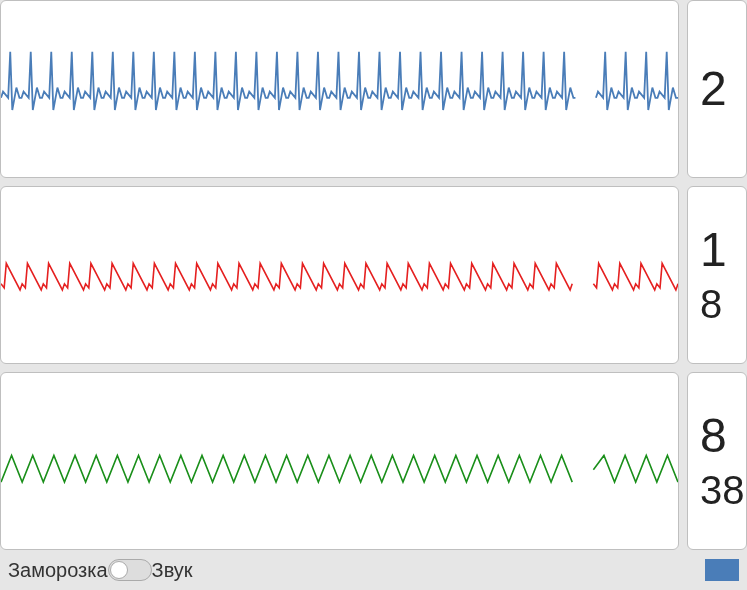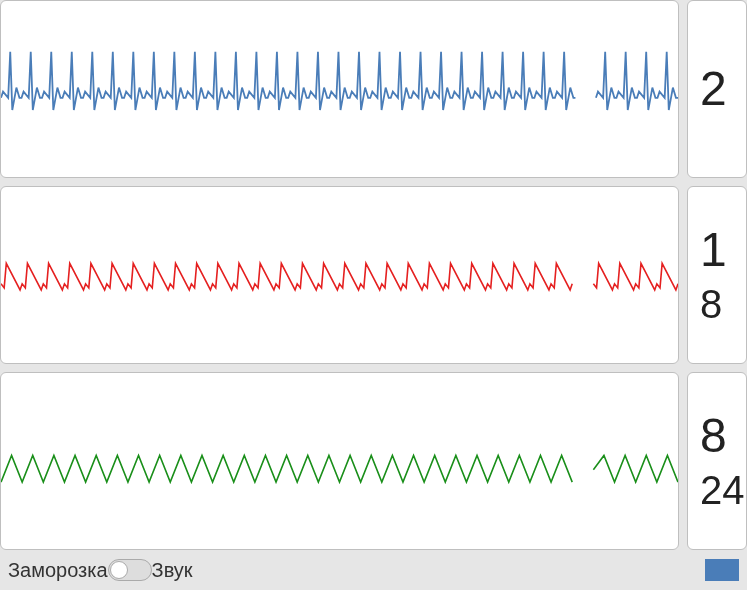--- a/index.html
+++ b/index.html
@@ -109,21 +109,21 @@
     </div>
 
     <div class="row">
       <div class="wave-panel">
         <svg class="wave" id="wave-2" viewBox="0 0 680 172" preserveAspectRatio="none">
             <path d="M 0 106.60000000000001 L 10.625 80.60000000000001 L 21.25 106.60000000000001 L 31.875 80.60000000000001 L 42.5 106.60000000000001 L 53.125 80.60000000000001 L 63.75 106.60000000000001 L 74.375 80.60000000000001 L 85 106.60000000000001 L 95.625 80.60000000000001 L 106.25 106.60000000000001 L 116.875 80.60000000000001 L 127.5 106.60000000000001 L 138.125 80.60000000000001 L 148.75 106.60000000000001 L 159.375 80.60000000000001 L 170 106.60000000000001 L 180.625 80.60000000000001 L 191.25 106.60000000000001 L 201.875 80.60000000000001 L 212.5 106.60000000000001 L 223.125 80.60000000000001 L 233.75 106.60000000000001 L 244.375 80.60000000000001 L 255 106.60000000000001 L 265.625 80.60000000000001 L 276.25 106.60000000000001 L 286.875 80.60000000000001 L 297.5 106.60000000000001 L 308.125 80.60000000000001 L 318.75 106.60000000000001 L 329.375 80.60000000000001 L 340 106.60000000000001 L 350.625 80.60000000000001 L 361.25 106.60000000000001 L 371.875 80.60000000000001 L 382.5 106.60000000000001 L 393.125 80.60000000000001 L 403.75 106.60000000000001 L 414.375 80.60000000000001 L 425 106.60000000000001 L 435.625 80.60000000000001 L 446.25 106.60000000000001 L 456.875 80.60000000000001 L 467.5 106.60000000000001 L 478.125 80.60000000000001 L 488.75 106.60000000000001 L 499.375 80.60000000000001 L 510 106.60000000000001 L 520.625 80.60000000000001 L 531.25 106.60000000000001 L 541.875 80.60000000000001 L 552.5 106.60000000000001 L 563.125 80.60000000000001 L 573.75 106.60000000000001 M 595 94.60000000000001 L 605.625 80.60000000000001 L 616.25 106.60000000000001 L 626.875 80.60000000000001 L 637.5 106.60000000000001 L 648.125 80.60000000000001 L 658.75 106.60000000000001 L 669.375 80.60000000000001 L 680 106.60000000000001" fill="none" stroke="#1a8f1a" stroke-width="1.6"></path>
           </svg>
       </div>
       <div class="value-panel">
         <div class="value-big">8</div>
-        <div class="value-sub">24</div>
+        <div class="value-sub">38</div>
       </div>
     </div>
 
   </div>
 
   <div class="bottom-bar">
     <span>Заморозка</span>
     <div class="toggle">
       <div class="toggle-knob"></div>
     </div>

